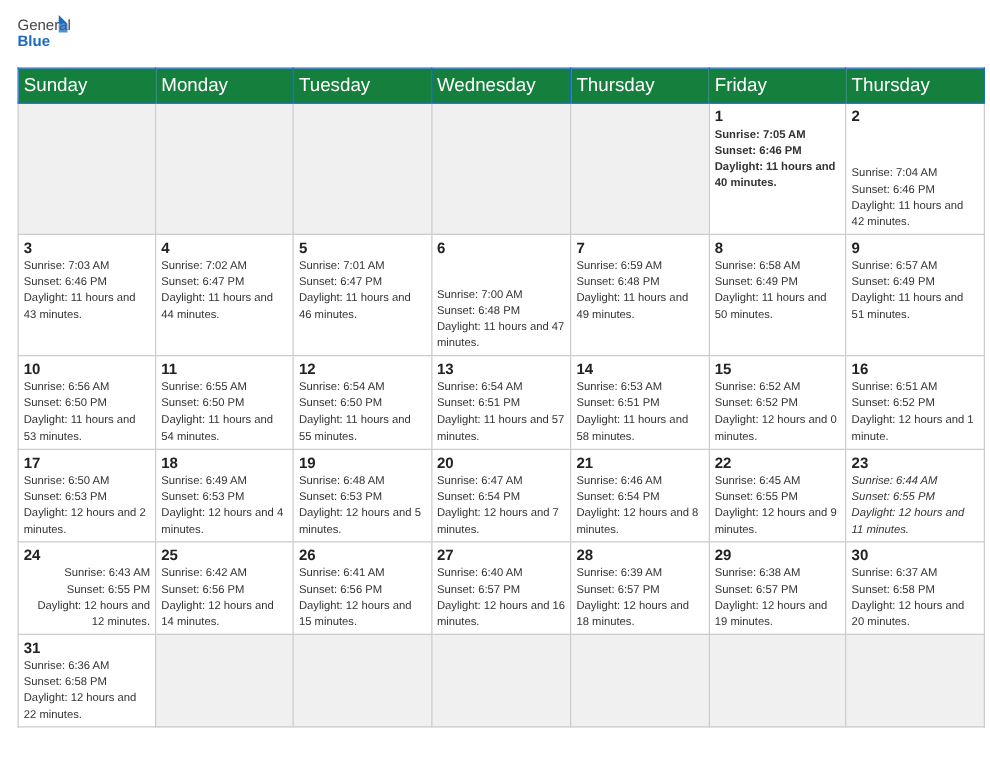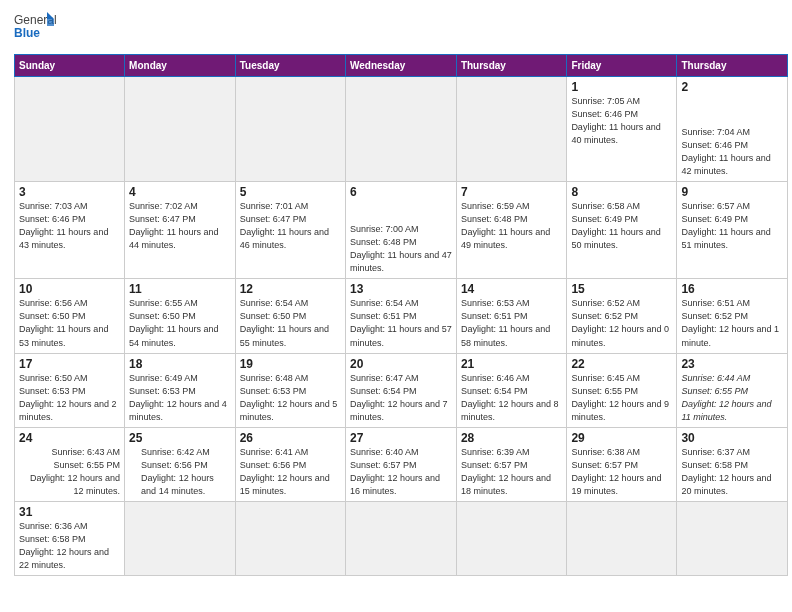--- a/index.html
+++ b/index.html
@@ -38,24 +38,24 @@
     .title-location {
       font-size: 15px;
       color: #555;
     }
     .calendar {
       width: 100%;
       border-collapse: collapse;
       border: 1px solid #bbb;
     }
     .calendar thead tr th {
-      background: #701a75;
+      background: #15803d;
       color: #fff;
-      font-size: 10px;
-      font-weight: bold;
+      font-size: 15px;
+      font-weight: normal;
       padding: 5px 4px;
       text-align: left;
       border: 1px solid #1a6bbf;
     }
     .calendar tbody tr td {
       border: 1px solid #ccc;
       vertical-align: top;
       padding: 3px 4px;
       width: 113px;
       min-height: 70px;
@@ -115,21 +115,21 @@
     </thead>
     <tbody>
     <tr>
           <td class="empty"></td>
           <td class="empty"></td>
           <td class="empty"></td>
           <td class="empty"></td>
           <td class="empty"></td>
           <td>
             <span class="cell-day">1</span>
-            <div class="cell-info" style="white-space: pre-line;">Sunrise: 7:05 AM
+            <div class="cell-info" style="white-space: pre-line; font-weight: bold;">Sunrise: 7:05 AM
 Sunset: 6:46 PM
 Daylight: 11 hours and 40 minutes.</div>
           </td>
           <td>
             <span class="cell-day">2</span>
             <div class="cell-info" style="white-space: pre-line; margin-top: 32px;">Sunrise: 7:04 AM
 Sunset: 6:46 PM
 Daylight: 11 hours and 42 minutes.</div>
           </td>
         </tr>
@@ -267,21 +267,21 @@
         </tr>
         <tr>
           <td>
             <span class="cell-day">24</span>
             <div class="cell-info" style="white-space: pre-line; text-align: right;">Sunrise: 6:43 AM
 Sunset: 6:55 PM
 Daylight: 12 hours and 12 minutes.</div>
           </td>
           <td>
             <span class="cell-day">25</span>
-            <div class="cell-info" style="white-space: pre-line; margin-left: 12px;">Sunrise: 6:42 AM
+            <div class="cell-info" style="white-space: pre-line;">Sunrise: 6:42 AM
 Sunset: 6:56 PM
 Daylight: 12 hours and 14 minutes.</div>
           </td>
           <td>
             <span class="cell-day">26</span>
             <div class="cell-info" style="white-space: pre-line;">Sunrise: 6:41 AM
 Sunset: 6:56 PM
 Daylight: 12 hours and 15 minutes.</div>
           </td>
           <td>

